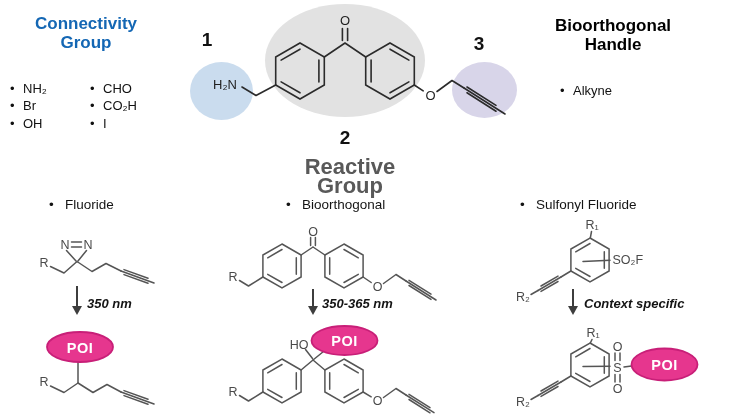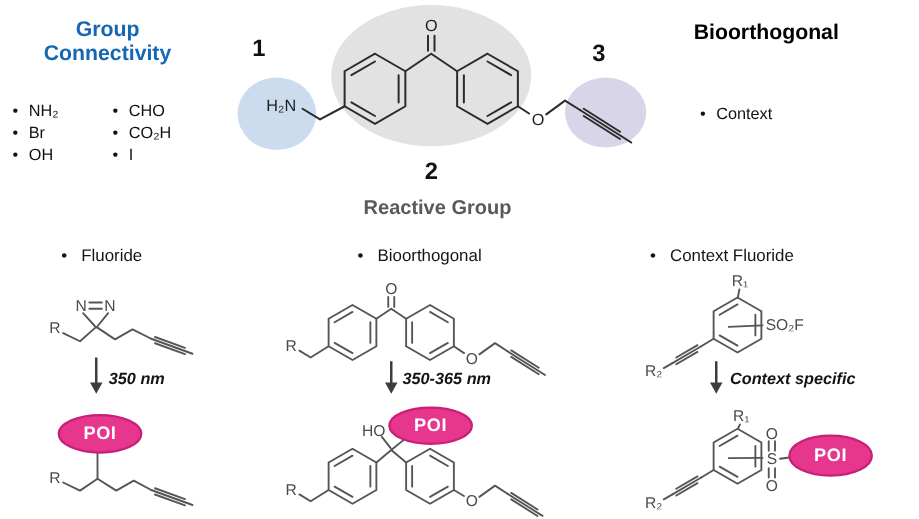--- a/index.html
+++ b/index.html
@@ -3,21 +3,21 @@
 <meta charset="utf-8">
 <style>
   html,body{margin:0;padding:0;background:#fff;}
   .stage{position:relative;width:735px;height:415px;background:#fff;overflow:hidden;
          font-family:"Liberation Sans",sans-serif;}
   .stage svg{position:absolute;left:0;top:0;}
   .abs{position:absolute;}
   .heading{font-weight:bold;font-size:17px;line-height:19px;text-align:center;}
   .heading.blue{color:#1467b4;}
   .heading.purple{color:#000000;}
-  .heading.gray{color:#595959;font-size:16px;}
+  .heading.gray{color:#595959;font-size:22px;}
   .list{font-size:13px;color:#111;line-height:17.3px;}
   .li{display:flex;}
   .li .b{width:13px;color:#111;}
   .panel-bullet{display:flex;font-size:13.5px;color:#141414;}
   .panel-bullet .b{width:16px;text-align:left;color:#141414;}
   .num{font-weight:bold;font-size:19px;color:#111;text-align:center;width:24px;}
   svg text{font-family:"Liberation Sans",sans-serif;dominant-baseline:central;}
   .bondD{stroke:#2b2b2b;stroke-width:1.6;fill:none;stroke-linecap:round;}
   .bond{stroke:#555;stroke-width:1.5;fill:none;stroke-linecap:round;}
   .arrowL{stroke:#3d3d3d;stroke-width:2;fill:none;}
@@ -144,26 +144,27 @@
       <ellipse cx="664.5" cy="364.5" rx="33" ry="16" stroke="#c81f78" stroke-width="1.8" fill="#e6368e"></ellipse>
       <text class="poi" x="664.5" y="365">POI</text>
       <path class="bond" d="M570.9,376 L561,382"></path>
       <path class="bond" d="M561,382 L538,395.5 M558,381.1 L541,391 M558,386.5 L541,396.4"></path>
       <path class="bond" d="M538,395.5 L531,399.5"></path>
       <text class="atom" x="523" y="402" text-anchor="middle">R₂</text>
     </g>
   </svg>
 
   <div class="abs heading blue" style="left:13px;top:14px;width:146px;">
+    <span style="display:block;">Connectivity</span>
     <span style="display:block;">Group</span>
-    <span style="display:block;">Connectivity</span>
   </div>
 
   <div class="abs heading purple" style="left:540px;top:16px;width:146px;">
     <span style="display:block;">Bioorthogonal</span>
+    <span style="display:block;">Handle</span>
   </div>
 
   <div class="abs list" style="left:10px;top:80px;">
     <div class="li">
         <span class="b">•</span>
         <span>NH₂</span>
       </div>
     <div class="li">
         <span class="b">•</span>
         <span>Br</span>
@@ -185,36 +186,36 @@
       </div>
     <div class="li">
         <span class="b">•</span>
         <span>I</span>
       </div>
   </div>
 
   <div class="abs list" style="left:560px;top:82px;">
     <div class="li">
         <span class="b">•</span>
-        <span>Context</span>
+        <span>Alkyne</span>
       </div>
   </div>
 
   <div class="abs num" style="left:195px;top:29px;">1</div>
   <div class="abs num" style="left:333px;top:127px;">2</div>
   <div class="abs num" style="left:467px;top:33px;">3</div>
 
   <div class="abs heading gray" style="left:269px;top:157px;width:162px;">Reactive Group</div>
 
   <div class="abs panel-bullet" style="left:49px;top:197px;">
     <span class="b">•</span>
     <span>Fluoride</span>
   </div>
   <div class="abs panel-bullet" style="left:286px;top:197px;">
     <span class="b">•</span>
     <span>Bioorthogonal</span>
   </div>
   <div class="abs panel-bullet" style="left:520px;top:197px;">
     <span class="b">•</span>
-    <span>Context Fluoride</span>
+    <span>Sulfonyl Fluoride</span>
   </div>
 
 </div>
 
 </body></html>

